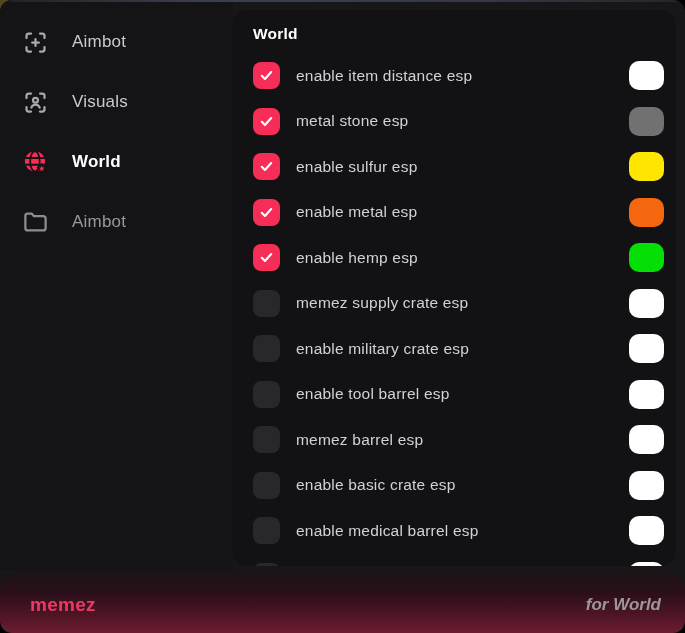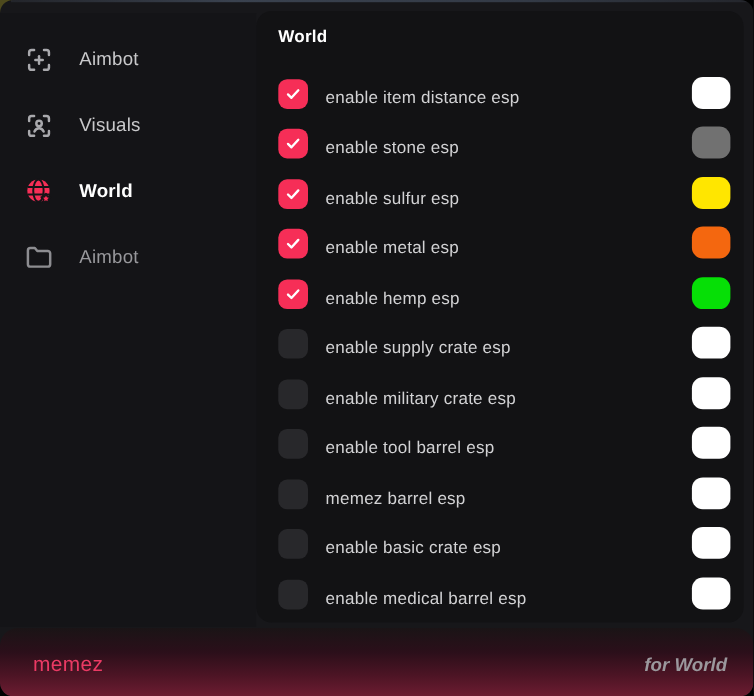--- a/index.html
+++ b/index.html
@@ -26,21 +26,21 @@
     z-index: 1;
   }
   .top-edge {
     position: absolute; top: 0; left: 10px; right: 4px; height: 2px;
     background: linear-gradient(90deg, rgba(70,78,92,.25), #3a424f 30%, #333a46 70%, rgba(60,66,78,.35));
     z-index: 5;
   }
 
   
   .sidebar {
-    position: absolute; left: 0; top: 12px; width: 233px; bottom: 63px;
+    position: absolute; left: 0; top: 0; width: 233px; bottom: 63px;
     background: #141417;
     padding-top: 12px;
     z-index: 2;
   }
   .side-item {
     display: flex; align-items: center;
     height: 60px;
     padding-left: 22px;
     cursor: pointer;
   }
@@ -65,21 +65,21 @@
     padding: 13px 12px 0 20px;
     overflow: hidden;
     z-index: 3;
   }
   .panel-title {
     color: #ffffff; font-size: 15.5px; font-weight: 700;
     letter-spacing: .2px;
     margin: 2px 0 10px 0;
   }
   .row {
-    display: flex; align-items: flex-end;
+    display: flex; align-items: center;
     height: 45.5px;
   }
   .checkbox {
     width: 27px; height: 27px;
     border-radius: 8px;
     background: #28282b;
     display: inline-flex; align-items: center; justify-content: center;
     cursor: pointer;
     flex: 0 0 auto;
   }
@@ -101,21 +101,21 @@
   
   .bottom-bar {
     position: absolute; left: 0; right: 0; bottom: 0; height: 62px;
     border-radius: 16px 16px 12px 12px;
     background: linear-gradient(180deg, #1a1416 0%, #2b0f1a 35%, #4b1424 68%, #6d1c31 100%);
     display: flex; align-items: center;
     padding: 6px 24px 0 30px;
     z-index: 4;
   }
   .brand-name {
-    color: #ea3a64; font-size: 19px; font-weight: 400; letter-spacing: .3px; text-align: center;
+    color: #ea3a64; font-size: 19px; font-weight: 700; letter-spacing: .3px; text-align: center;
   }
   .brand-tagline {
     margin-left: auto;
     color: #9b989d; font-size: 17px; font-weight: 700; font-style: italic;
   }
 </style>
 </head>
 <body>
 
 <div class="corner-blob"></div>
@@ -184,21 +184,21 @@
           </span>
           <span class="row-label">enable item distance esp</span>
           <span class="swatch" style="background: rgb(255, 255, 255);"></span>
         </div>
         <div class="row">
           <span class="checkbox checked">
             <svg viewBox="0 0 24 24" fill="none" stroke="#ffffff" stroke-width="3.4" stroke-linecap="round" stroke-linejoin="round">
               <path d="M4.5 12.5l5 5L19.5 6.5"></path>
             </svg>
           </span>
-          <span class="row-label">enable stone esp</span>
+          <span class="row-label">metal stone esp</span>
           <span class="swatch" style="background: rgb(113, 113, 113);"></span>
         </div>
         <div class="row">
           <span class="checkbox checked">
             <svg viewBox="0 0 24 24" fill="none" stroke="#ffffff" stroke-width="3.4" stroke-linecap="round" stroke-linejoin="round">
               <path d="M4.5 12.5l5 5L19.5 6.5"></path>
             </svg>
           </span>
           <span class="row-label">enable sulfur esp</span>
           <span class="swatch" style="background: rgb(255, 230, 0);"></span>
@@ -216,21 +216,21 @@
           <span class="checkbox checked">
             <svg viewBox="0 0 24 24" fill="none" stroke="#ffffff" stroke-width="3.4" stroke-linecap="round" stroke-linejoin="round">
               <path d="M4.5 12.5l5 5L19.5 6.5"></path>
             </svg>
           </span>
           <span class="row-label">enable hemp esp</span>
           <span class="swatch" style="background: rgb(6, 223, 6);"></span>
         </div>
         <div class="row">
           <span class="checkbox"></span>
-          <span class="row-label">enable supply crate esp</span>
+          <span class="row-label">memez supply crate esp</span>
           <span class="swatch" style="background: rgb(255, 255, 255);"></span>
         </div>
         <div class="row">
           <span class="checkbox"></span>
           <span class="row-label">enable military crate esp</span>
           <span class="swatch" style="background: rgb(255, 255, 255);"></span>
         </div>
         <div class="row">
           <span class="checkbox"></span>
           <span class="row-label">enable tool barrel esp</span>

